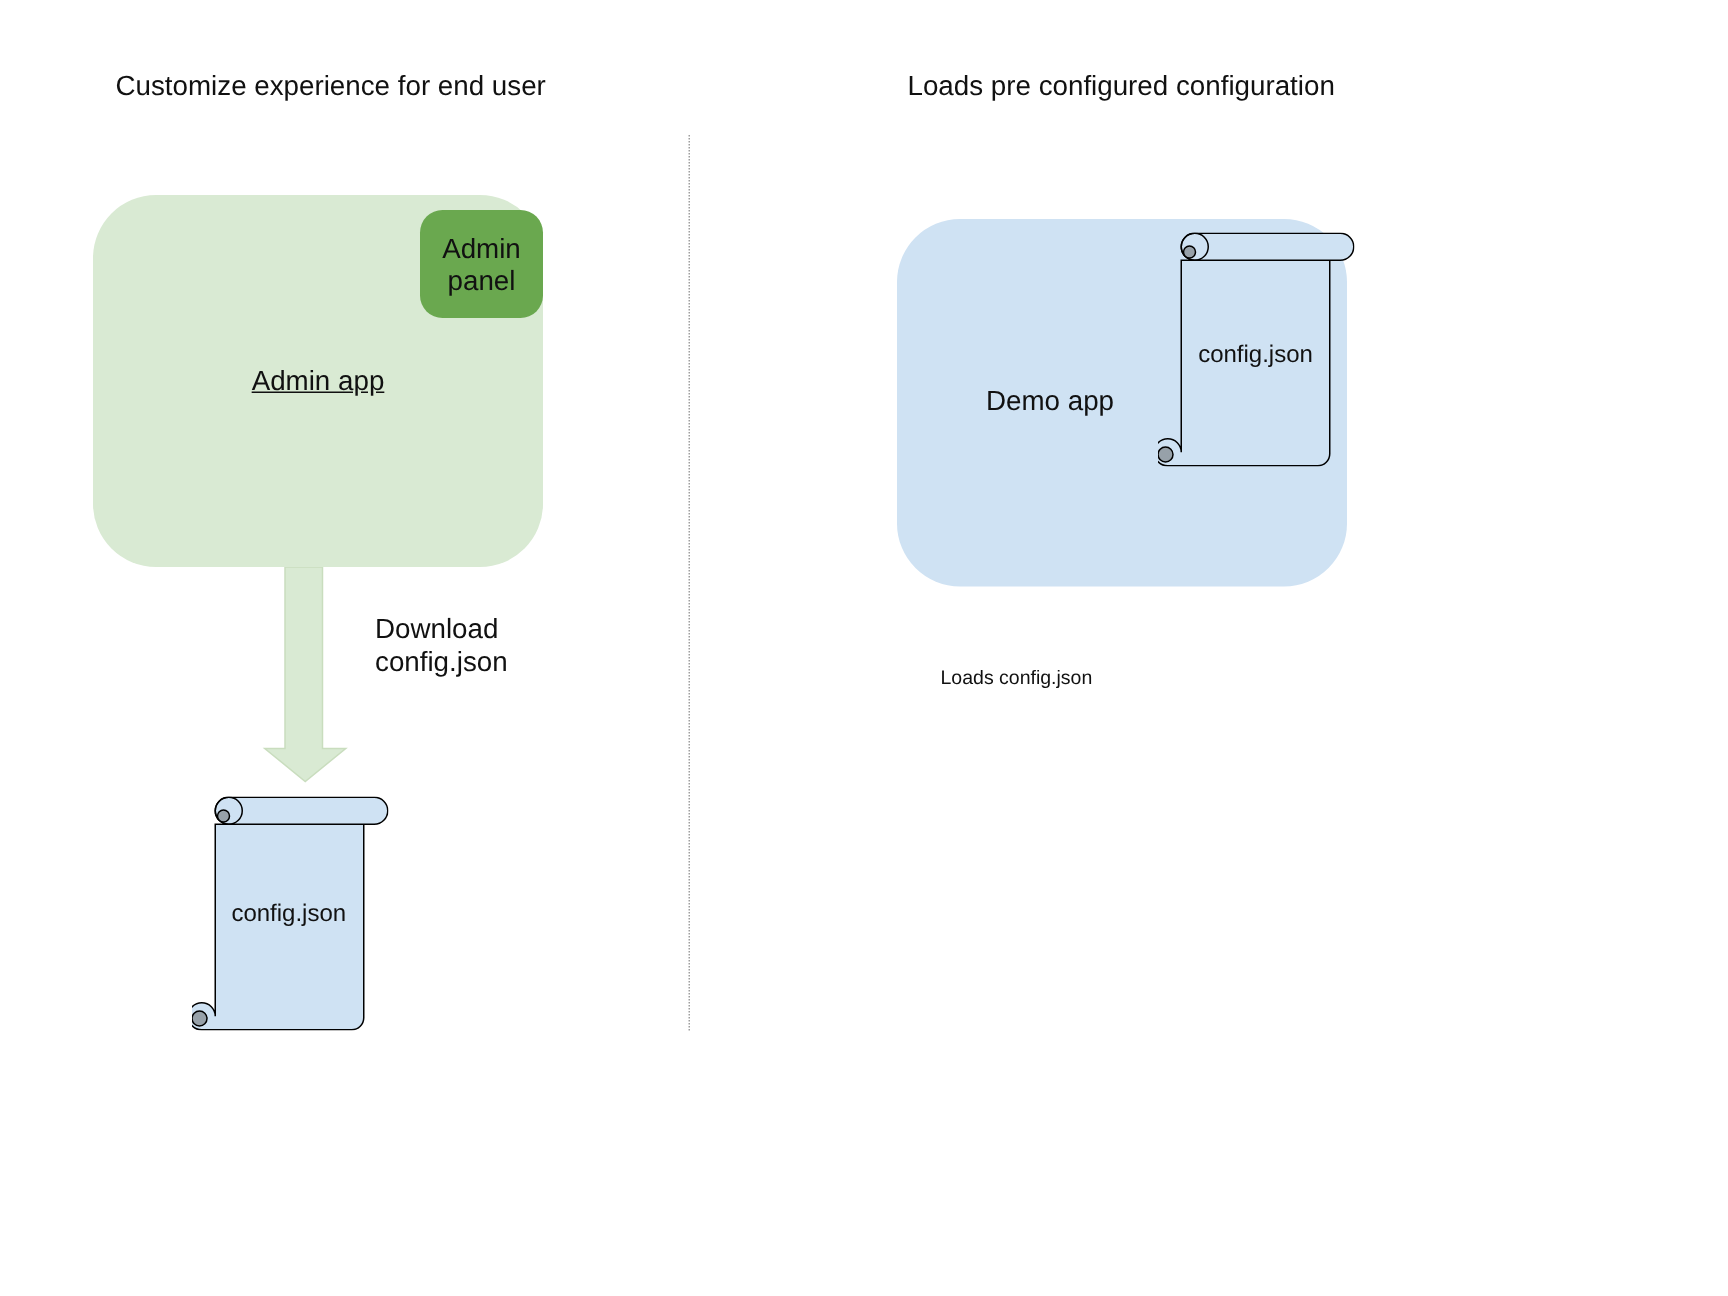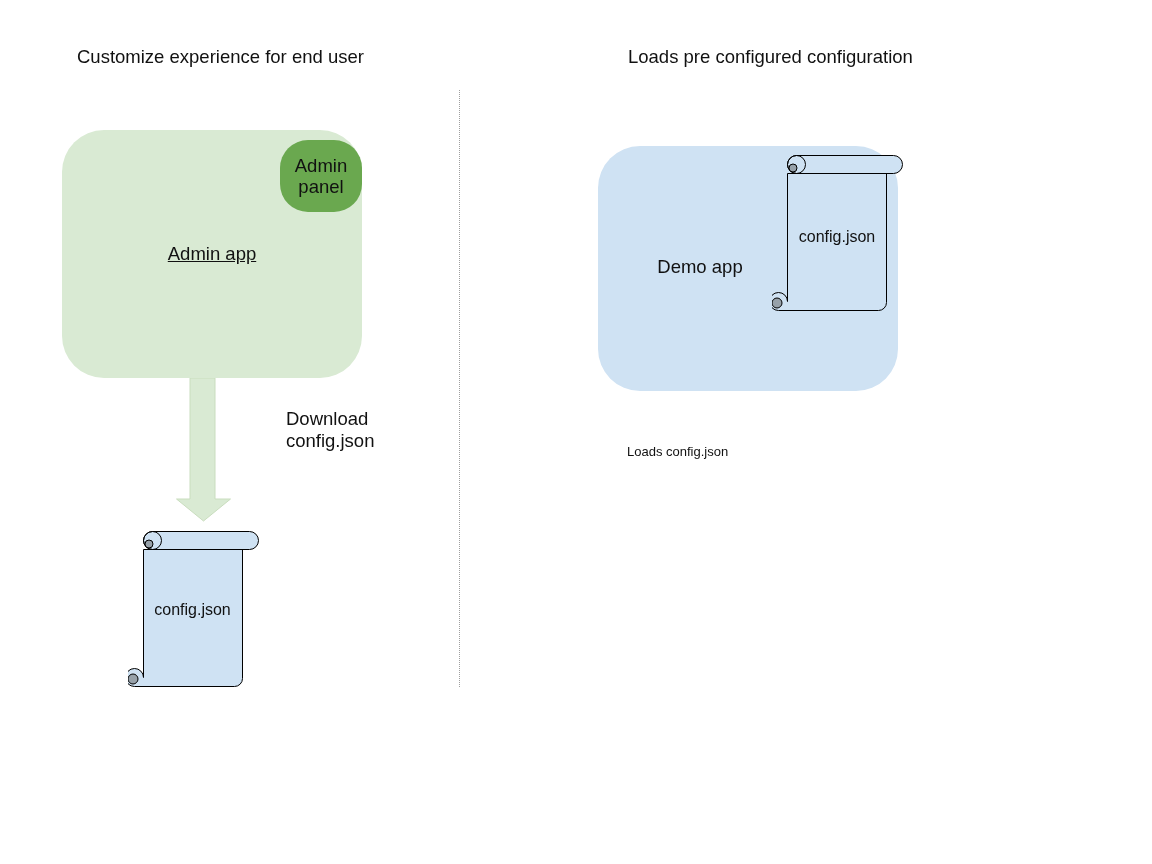--- a/index.html
+++ b/index.html
@@ -25,49 +25,49 @@
   .title { font-size: 18.5px; line-height: 1.2; white-space: nowrap; }
   .app-box { border-radius: 42px; }
   .admin-app { left: 62px; top: 130px; width: 300px; height: 248px; background: var(--light-green); }
   .demo-app  { left: 598px; top: 146px; width: 300px; height: 245px; background: var(--light-blue); }
   .app-label { font-size: 18.5px; text-align: center; line-height: 1.2; }
   .admin-app-label { left: 62px; top: 243px; width: 300px; text-decoration: underline; }
   .demo-app-label  { left: 600px; top: 256px; width: 200px; }
   .admin-panel {
     left: 280px; top: 140px; width: 82px; height: 72px;
     background: var(--panel-green);
-    border-radius: 28px;
+    border-radius: 15px;
     display: flex; align-items: center; justify-content: center;
     text-align: center;
     font-size: 18.5px; line-height: 1.15;
     padding: 0 6px; box-sizing: border-box;
   }
   .divider {
     left: 459px; top: 90px; width: 0; height: 597px;
     border-left: 1px dotted var(--divider-gray);
   }
-  .multiline { white-space: pre-line; font-size: 18.5px; line-height: 1.2; margin-left: 36px; }
+  .multiline { white-space: pre-line; font-size: 18.5px; line-height: 1.2; }
   .download-label { left: 250px; top: 408px; }
   .caption { left: 627px; top: 444px; font-size: 13px; line-height: 1.2; }
   .scroll-label { font-size: 16px; text-align: center; line-height: 1.2; }
   .scroll-label-left  { left: 143px; top: 600px; width: 99px; }
   .scroll-label-right { left: 787px; top: 227px; width: 100px; }
   .sfill { fill: var(--light-blue); stroke: #000000; stroke-width: 1; }
   .sseam { fill: none; stroke: #000000; stroke-width: 1; }
   .sgray { fill: var(--curl-gray); stroke: #000000; stroke-width: 1; }
   .arrow-shape { fill: var(--light-green); stroke: var(--arrow-stroke); stroke-width: 1; }
 </style>
 </head>
 <body>
 
 <div class="canvas">
 
   <div class="abs title" style="left:77px; top:46px;">Customize experience for end user</div>
 
-  <div class="abs title" style="left:628px; top:46px;">Loads pre configured configuration</div>
+  <div class="abs title" style="left:605px; top:46px;">Loads pre configured configuration</div>
 
   <div class="abs divider"></div>
 
   <div class="abs app-box admin-app"></div>
 
   <div class="abs admin-panel">
     <span>Admin panel</span>
   </div>
 
   <div class="abs app-label admin-app-label">Admin app</div>

